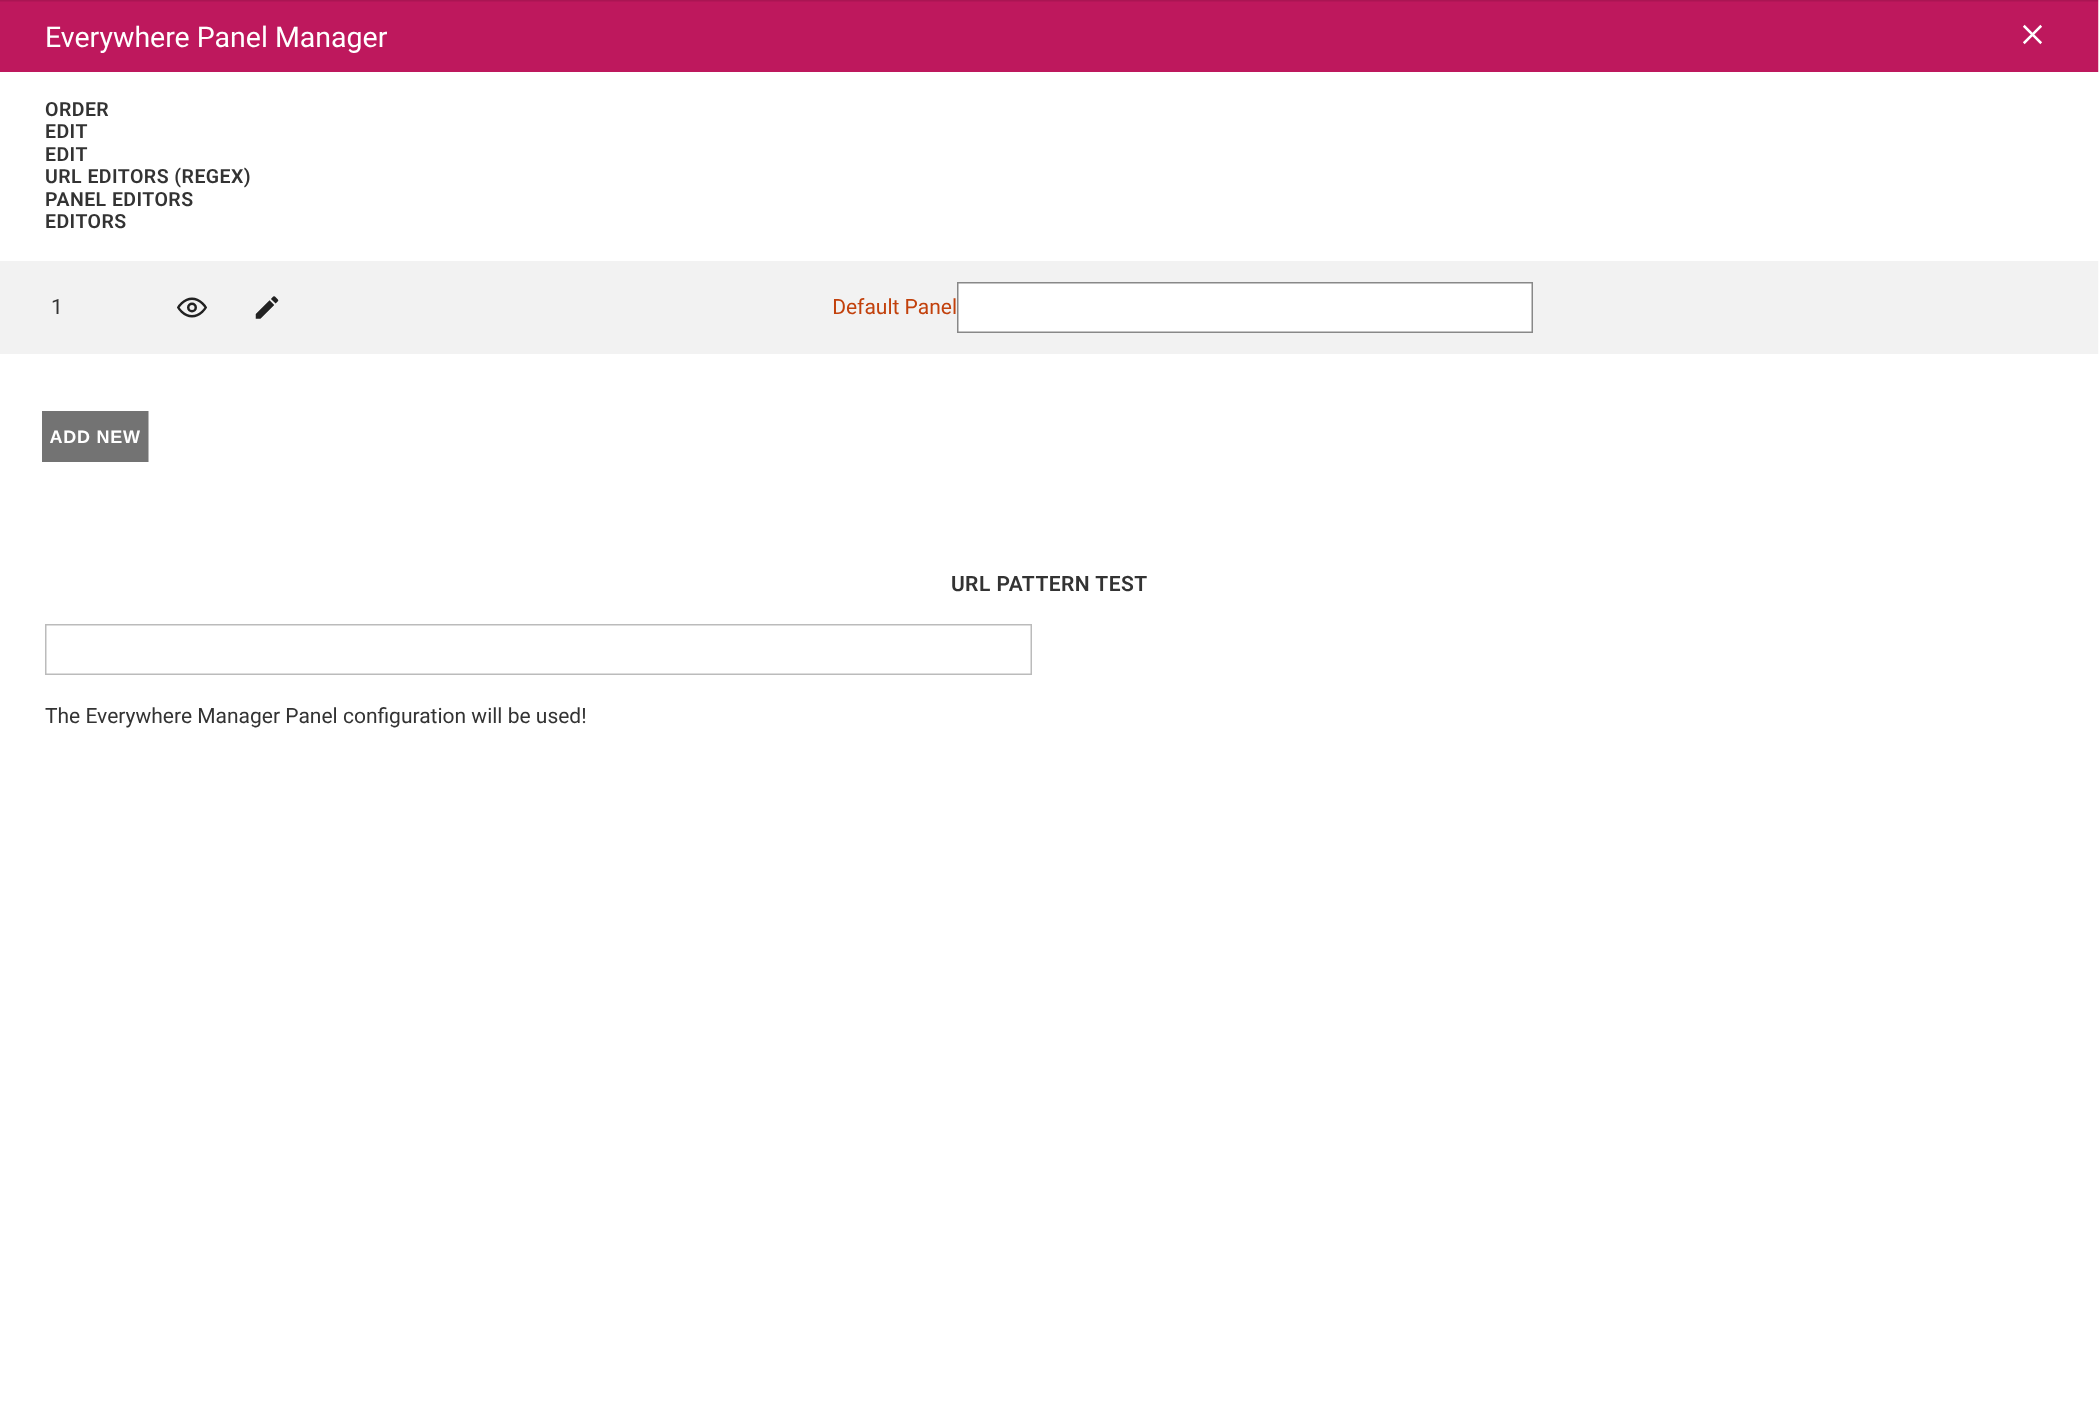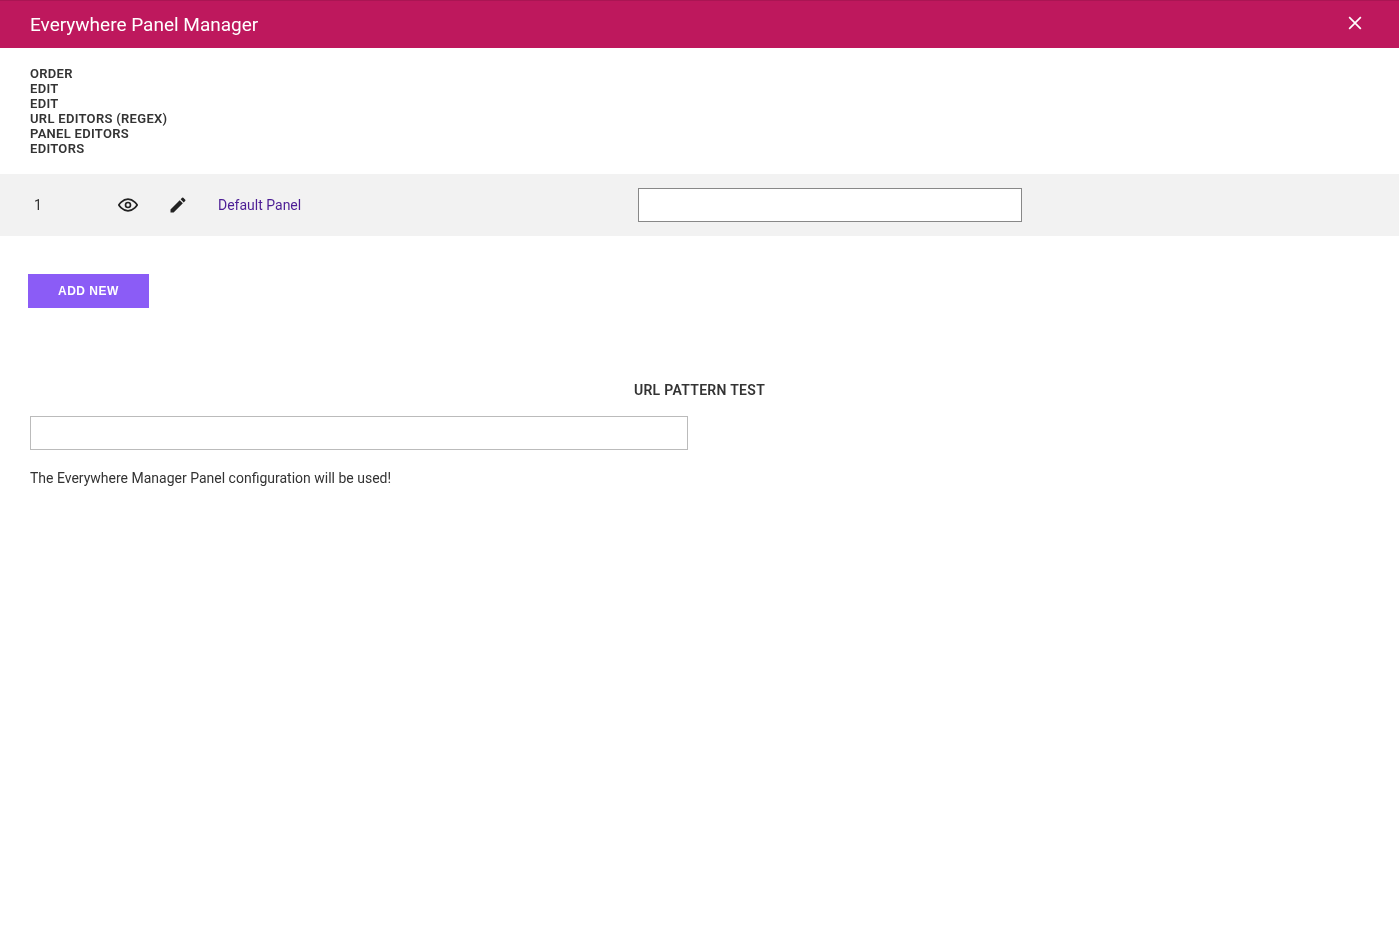--- a/index.html
+++ b/index.html
@@ -70,21 +70,22 @@
       align-items: center;
     }
     .row-edit {
       width: 50px;
       display: flex;
       align-items: center;
     }
     .row-url {
       width: 420px;
       font-size: 14px;
-      color: #4c1d95;
+      color: #c2410c;
+      text-align: right;
     }
     .row-editors {
       width: 455px;
     }
     .icon-btn {
       cursor: pointer;
       display: inline-flex;
       align-items: center;
       justify-content: center;
     }
@@ -94,24 +95,24 @@
     }
     .editors-input {
       width: 384px;
       height: 34px;
       border: 1px solid #888;
       background: #fff;
       padding: 4px 8px;
       font-size: 14px;
     }
     .add-new-btn {
-      background: #8b5cf6;
+      background: #737373;
       color: #fff;
       border: none;
-      padding: 10px 30px;
+      padding: 10px 5px;
       font-size: 12px;
       font-weight: 700;
       letter-spacing: 0.5px;
       cursor: pointer;
       margin: 38px 0 0 28px;
     }
     .test-section {
       padding: 74px 30px 0 30px;
     }
     .test-title {

